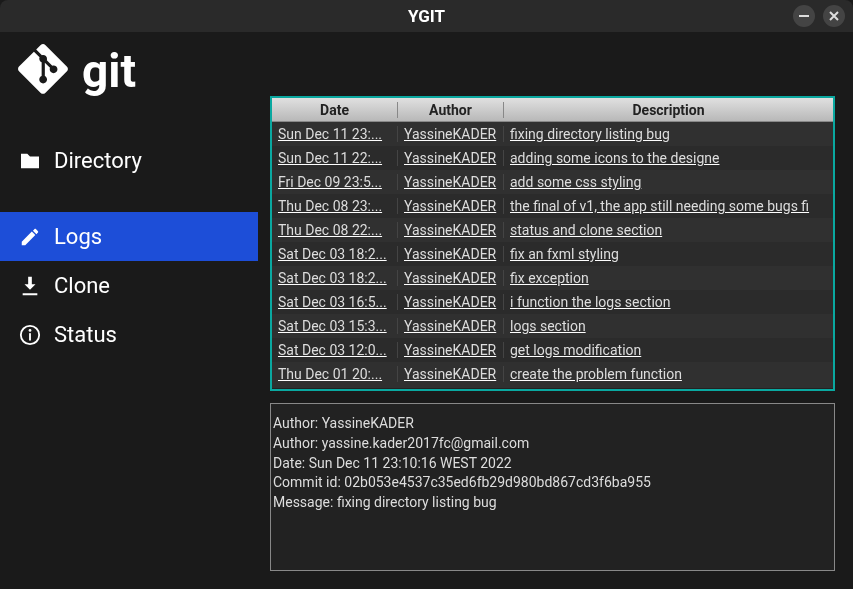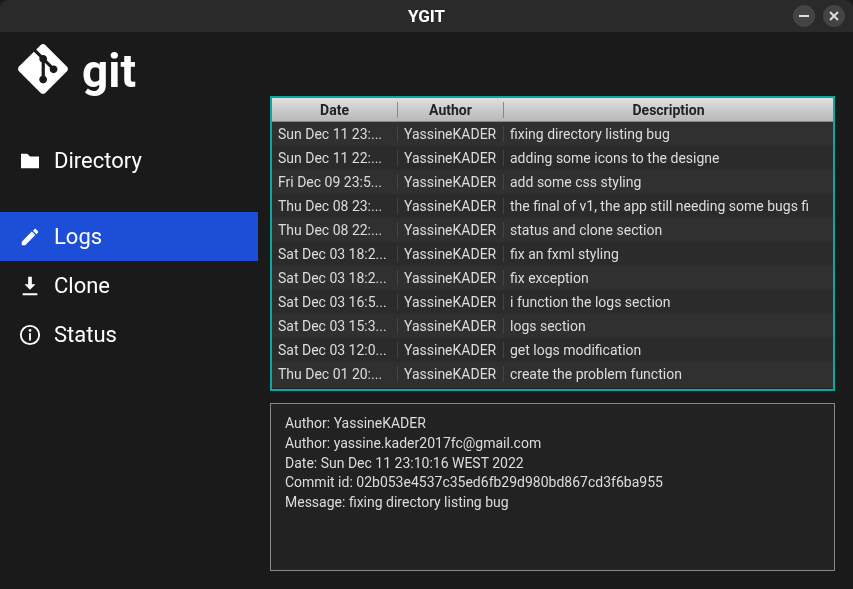--- a/index.html
+++ b/index.html
@@ -115,20 +115,21 @@
     flex-shrink: 0;
   }
   .col-date { width: 126px; text-align: center; border-right: 1px solid #888; padding: 0 4px; overflow: hidden; white-space: nowrap; }
   .col-author { width: 106px; text-align: center; border-right: 1px solid #888; padding: 0 4px; overflow: hidden; white-space: nowrap; }
   .col-desc { flex: 1; text-align: center; padding: 0 4px; overflow: hidden; white-space: nowrap; }
   .table-body {
     flex: 1;
     overflow-y: scroll;
     overflow-x: hidden;
     background: #303030;
+    text-decoration: underline;
   }
   .table-body::-webkit-scrollbar { width: 12px; height: 12px; }
   .table-body::-webkit-scrollbar-track { background: #2a2a2a; }
   .table-body::-webkit-scrollbar-thumb { background: #bbb; border-radius: 2px; }
   .hscroll-wrap::-webkit-scrollbar { height: 12px; }
   .hscroll-wrap::-webkit-scrollbar-track { background: #2a2a2a; }
   .hscroll-wrap::-webkit-scrollbar-thumb { background: #bbb; border-radius: 2px; }
   .hscroll-wrap { overflow-x: scroll; flex-shrink: 0; }
   .hscroll-inner { width: 700px; height: 1px; }
   .row {
@@ -140,21 +141,21 @@
     cursor: pointer;
   }
   .row:nth-child(odd) { background: #303030; }
   .row:nth-child(even) { background: #2b2b2b; }
   .row .cell-date { width: 126px; border-right: 1px solid #444; padding: 0 6px; overflow: hidden; white-space: nowrap; }
   .row .cell-author { width: 106px; border-right: 1px solid #444; padding: 0 6px; overflow: hidden; white-space: nowrap; }
   .row .cell-desc { flex: 1; padding: 0 6px; overflow: hidden; white-space: nowrap; }
   .details {
     border: 1px solid #888;
     background: #222;
-    padding: 10px 14px;
+    padding: 10px 2px;
     font-size: 14px;
     color: #ddd;
     line-height: 1.4;
     height: 170px;
   }
   .details div { white-space: nowrap; }
 </style>
 </head>
 <body>
 

